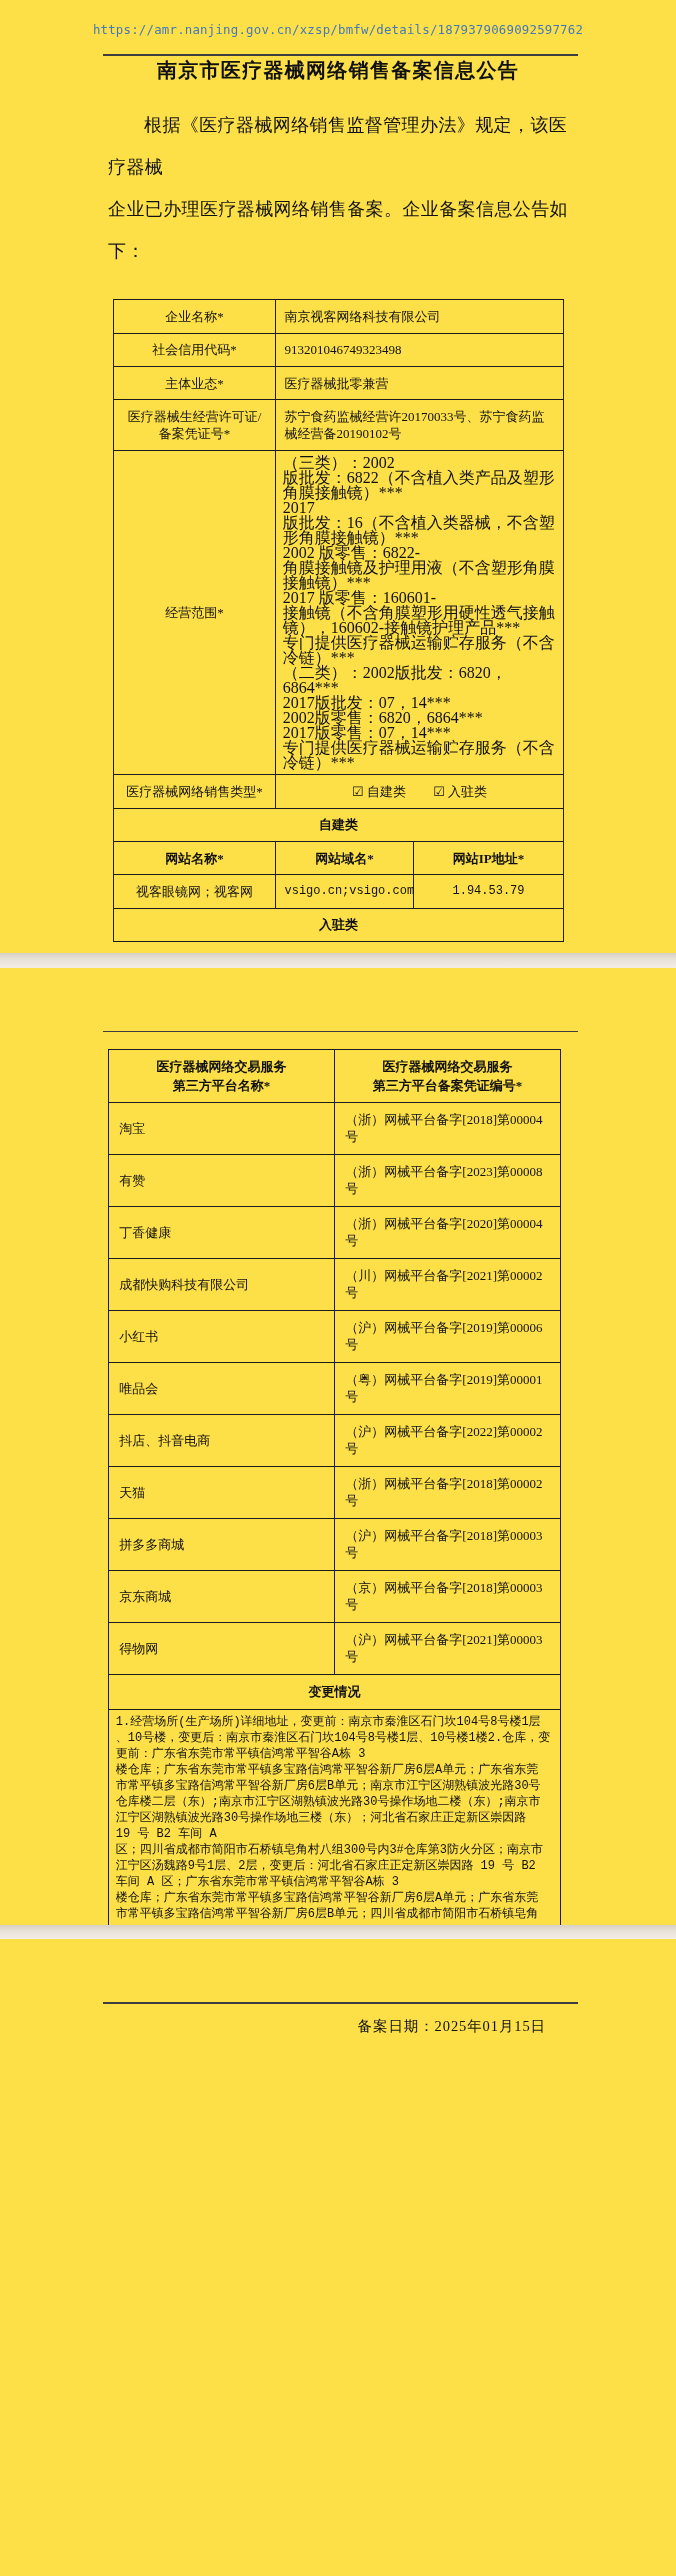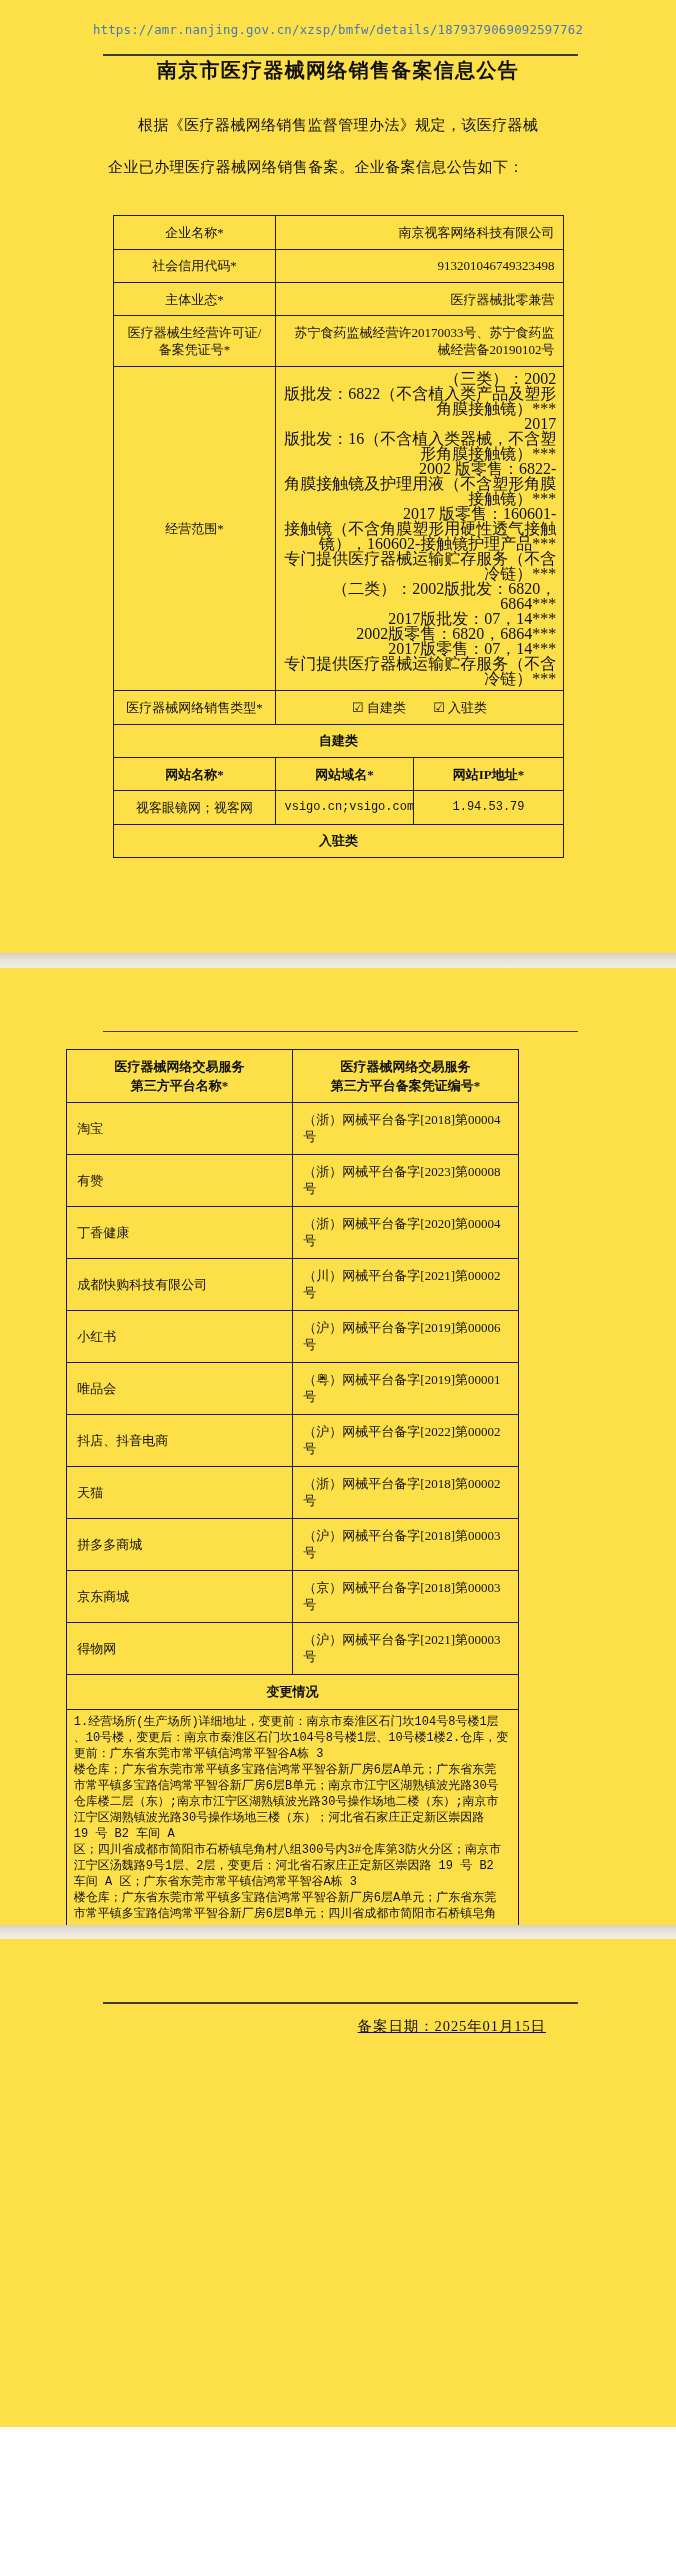--- a/index.html
+++ b/index.html
@@ -5,21 +5,21 @@
   html,body { margin:0; padding:0; }
   body {
     width:676px;
     background:#ffffff;
     font-family:"Liberation Serif","DejaVu Serif",serif;
     color:#111111;
   }
   .page { position:relative; overflow:hidden; background:#fde047; }
   .p1 { height:953px; }
   .p2 { height:957px; }
-  .p3 { height:488px;text-decoration:underline; }
+  .p3 { height:638px; }
   .band {
     height:14.5px;
     background:linear-gradient(180deg,#d8d0c6 0%,#e9e2d9 45%,#f2ede6 100%);
   }
   .url-line {
     padding-top:22px;
     text-align:center;
     font-family:"DejaVu Sans Mono","Liberation Mono",monospace;
     font-size:12.4px;
     color:#4679b8;
@@ -31,42 +31,42 @@
   .rule-p3 { margin-top:63px; }
   .doc-title {
     margin-top:1px;
     text-align:center;
     font-size:20px;
     font-weight:bold;
     letter-spacing:1.3px;
   }
   .intro {
     margin:20.5px 108px 0 108px;
-    font-size:15px;
+    font-size:18px;
     line-height:42px;
     letter-spacing:0.4px;
   }
   .intro .l1 { text-indent:2em; }
   table.t1 {
     margin:27px 0 0 113px;
     border-collapse:collapse;
     width:451px;
     table-layout:fixed;
     font-size:13px;
   }
   table.t2 {
-    margin:17px 0 0 66px;
+    margin:17px 0 0 108px;
     border-collapse:collapse;
     width:451px;
     table-layout:fixed;
     font-size:13px;
   }
   td { border:0.9px solid #1c1c1c; vertical-align:middle; padding:5.1px 6.8px; line-height:17px; }
   .lbl { text-align:center; padding:7.7px 8.5px; }
-  .val { text-align:right; padding:7.7px 8.5px; }
+  .val { text-align:left; padding:7.7px 8.5px; }
   .scope { font-size:16px; line-height:15px; padding:4.3px 6.8px; }
   .cbrow { text-align:center; padding:7.7px 5.1px; }
   .cbrow .cb-item { margin:0 12px; white-space:nowrap; }
   .sect { text-align:center; font-weight:bold; padding:7.7px 5.1px; }
   .sitehdr { text-align:center; font-weight:bold; padding:7.7px 5.1px; }
   .siteval { text-align:center; padding:7.7px 8.5px; }
   .mono { font-family:Liberation Mono, monospace; font-size:12px; }
   .t2 .hdr {
     text-align:center;
     font-weight:bold;

